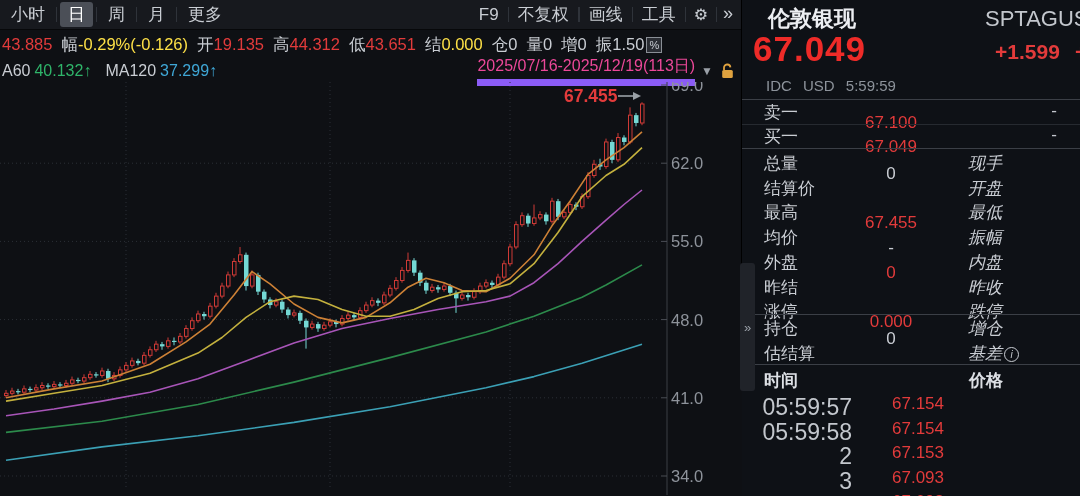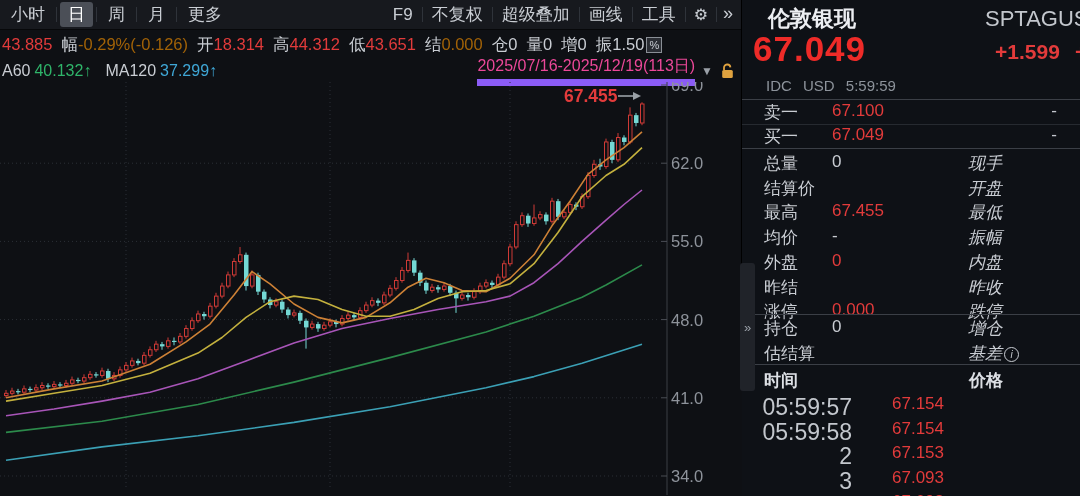--- a/index.html
+++ b/index.html
@@ -12,21 +12,21 @@
   .tab.active{background:#4b4f57;color:#ffffff;}
   .vsep{width:1px;height:15px;background:#2f333a;flex:0 0 auto;}
   .tb-spacer{flex:1;}
   .action{padding:1px 9px;color:#c9cdd3;white-space:nowrap;}
   .gear{font-size:16px;padding:0 8px;color:#c9cdd3;}
   .chev{font-size:18px;padding:0 8px 2px 6px;color:#c9cdd3;}
   
   .inforow{height:29px;display:flex;align-items:center;padding-left:2px;font-size:16.5px;white-space:nowrap;overflow:hidden;}
   .g{margin-right:9px;display:flex;align-items:center;}
   .lbl{color:#c9cdd3;}
-  .c-rd{color:#e23b3b;} .c-gn{color:#a16207;} .c-wh{color:#c9cdd3;}
+  .c-rd{color:#e23b3b;} .c-gn{color:#fde047;} .c-wh{color:#c9cdd3;}
   .pctbox{display:inline-block;margin-left:2px;padding:0 2px;border:1px solid #8a8f96;background:#2a2d33;
           color:#c9cdd3;font-size:11px;line-height:14px;}
   
   .marow{height:23px;display:flex;align-items:center;font-size:16px;padding:0 6px 0 2px;white-space:nowrap;}
   .ma-lab{color:#c9cdd3;margin-right:4px;}
   .ma-v1{color:#2fb46a;margin-right:14px;}
   .ma-v2{color:#3fa7d6;}
   .ma-spacer{flex:1;}
   .range{color:#ec4899;border-bottom:7px solid #8b5cf6;padding-bottom:2px;}
   .drop{color:#9aa0a8;font-size:12px;margin:0 7px 0 6px;}
@@ -43,21 +43,21 @@
   .p-name{position:absolute;left:26px;top:4px;font-size:22px;font-weight:bold;color:#eceef2;}
   .p-sym{position:absolute;left:243px;top:6px;font-size:22px;color:#c3c7cd;}
   .p-last{position:absolute;left:11px;top:29px;font-size:35px;font-weight:bold;color:#ee2b28;letter-spacing:1px;}
   .p-chg{position:absolute;left:253px;top:40px;font-size:21px;font-weight:bold;color:#e23b3b;}
   .p-chg2{position:absolute;left:333px;top:40px;font-size:21px;font-weight:bold;color:#e23b3b;}
   .p-src{position:absolute;left:24px;top:77px;font-size:15px;color:#8d939b;word-spacing:7px;}
   .hline{position:absolute;left:0;width:430px;height:1px;background:#3b3f46;}
   .hline.dim{background:#262a30;}
   .qrow{position:absolute;left:0;width:430px;height:24px;font-size:17px;}
   .ql{position:absolute;left:22px;color:#c9cdd3;}
-  .qv{position:absolute;left:90px;width:118px;text-align:left;}
+  .qv{position:absolute;left:90px;width:118px;text-align:center;margin-top:12px;}
   .ql2{position:absolute;left:226px;color:#c9cdd3;font-style:italic;}
   .qv2{position:absolute;left:290px;width:120px;text-align:right;}
   .qdash{position:absolute;left:299px;width:16px;text-align:right;color:#c3c7cd;}
   .th{position:absolute;font-size:17px;font-weight:bold;color:#dde0e5;}
   .tt{position:absolute;left:20px;width:90px;text-align:right;color:#c3c7cd;font-size:23px;}
   .tp{position:absolute;left:150px;width:96px;color:#e23b3b;font-size:17px;}
   .infoi{display:inline-block;width:13px;height:13px;border:1px solid #c9cdd3;border-radius:50%;
          font-size:10px;line-height:13px;text-align:center;margin-left:2px;vertical-align:1px;color:#c9cdd3;}
 </style>
 </head>
@@ -78,21 +78,20 @@
           <div class="tab">月</div>
           <div class="vsep"></div>
           <div class="tab">更多</div>
         </div>
       <div class="tb-spacer"></div>
       <div id="actions" style="display:flex;align-items:center;">
           <span class="action">F9</span>
           <div class="vsep"></div>
           <span class="action">不复权</span>
           <div class="vsep"></div>
-          <span class="action">超级叠加</span>
           <div class="vsep"></div>
           <span class="action">画线</span>
           <div class="vsep"></div>
           <span class="action">工具</span>
           <div class="vsep"></div>
         </div>
       <span class="gear">⚙</span>
       <div class="vsep"></div>
       <span class="chev">»</span>
     </div>
@@ -100,21 +99,21 @@
     <div class="inforow" id="inforow">
         <span class="g">
           <span class="c-rd">43.885</span>
         </span>
         <span class="g">
           <span class="lbl">幅</span>
           <span class="c-gn">-0.29%(-0.126)</span>
         </span>
         <span class="g">
           <span class="lbl">开</span>
-          <span class="c-rd">18.314</span>
+          <span class="c-rd">19.135</span>
         </span>
         <span class="g">
           <span class="lbl">高</span>
           <span class="c-rd">44.312</span>
         </span>
         <span class="g">
           <span class="lbl">低</span>
           <span class="c-rd">43.651</span>
         </span>
         <span class="g">

